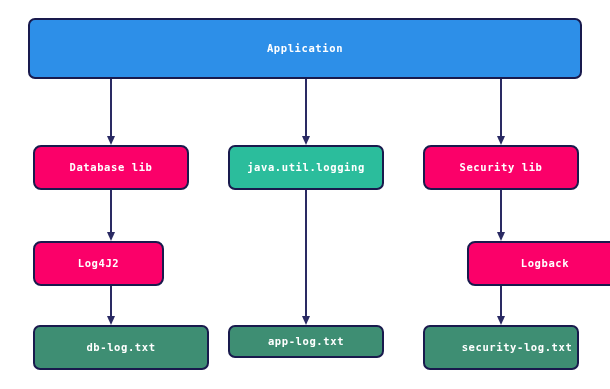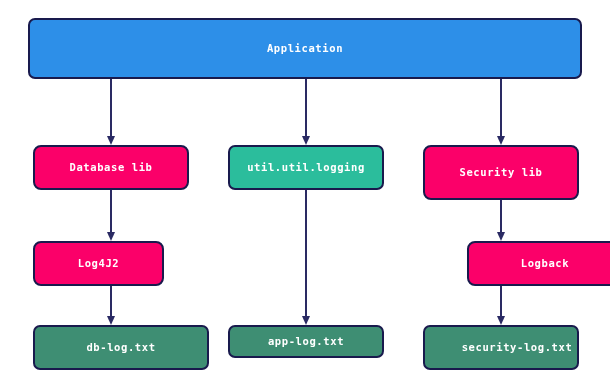--- a/index.html
+++ b/index.html
@@ -87,23 +87,23 @@
         <polygon points="501,325 497,316 505,316" fill="#2A2A63"></polygon>
       </g>
     </svg>
 <div class="node blue" style="left: 28px; top: 18px; width: 554px; height: 61px;">
       <span>Application</span>
     </div>
     <div class="node pink" style="left: 33px; top: 145px; width: 156px; height: 45px;">
       <span>Database lib</span>
     </div>
     <div class="node teal" style="left: 228px; top: 145px; width: 156px; height: 45px;">
-      <span>util.util.logging</span>
+      <span>java.util.logging</span>
     </div>
-    <div class="node pink" style="left: 423px; top: 145px; width: 156px; height: 55px;">
+    <div class="node pink" style="left: 423px; top: 145px; width: 156px; height: 45px;">
       <span>Security lib</span>
     </div>
     <div class="node pink" style="left: 33px; top: 241px; width: 131px; height: 45px;">
       <span>Log4J2</span>
     </div>
     <div class="node pink" style="left: 423px; top: 241px; width: 156px; height: 45px; margin-left: 44px;">
       <span>Logback</span>
     </div>
     <div class="node green" style="left: 33px; top: 325px; width: 176px; height: 45px;">
       <span>db-log.txt</span>

